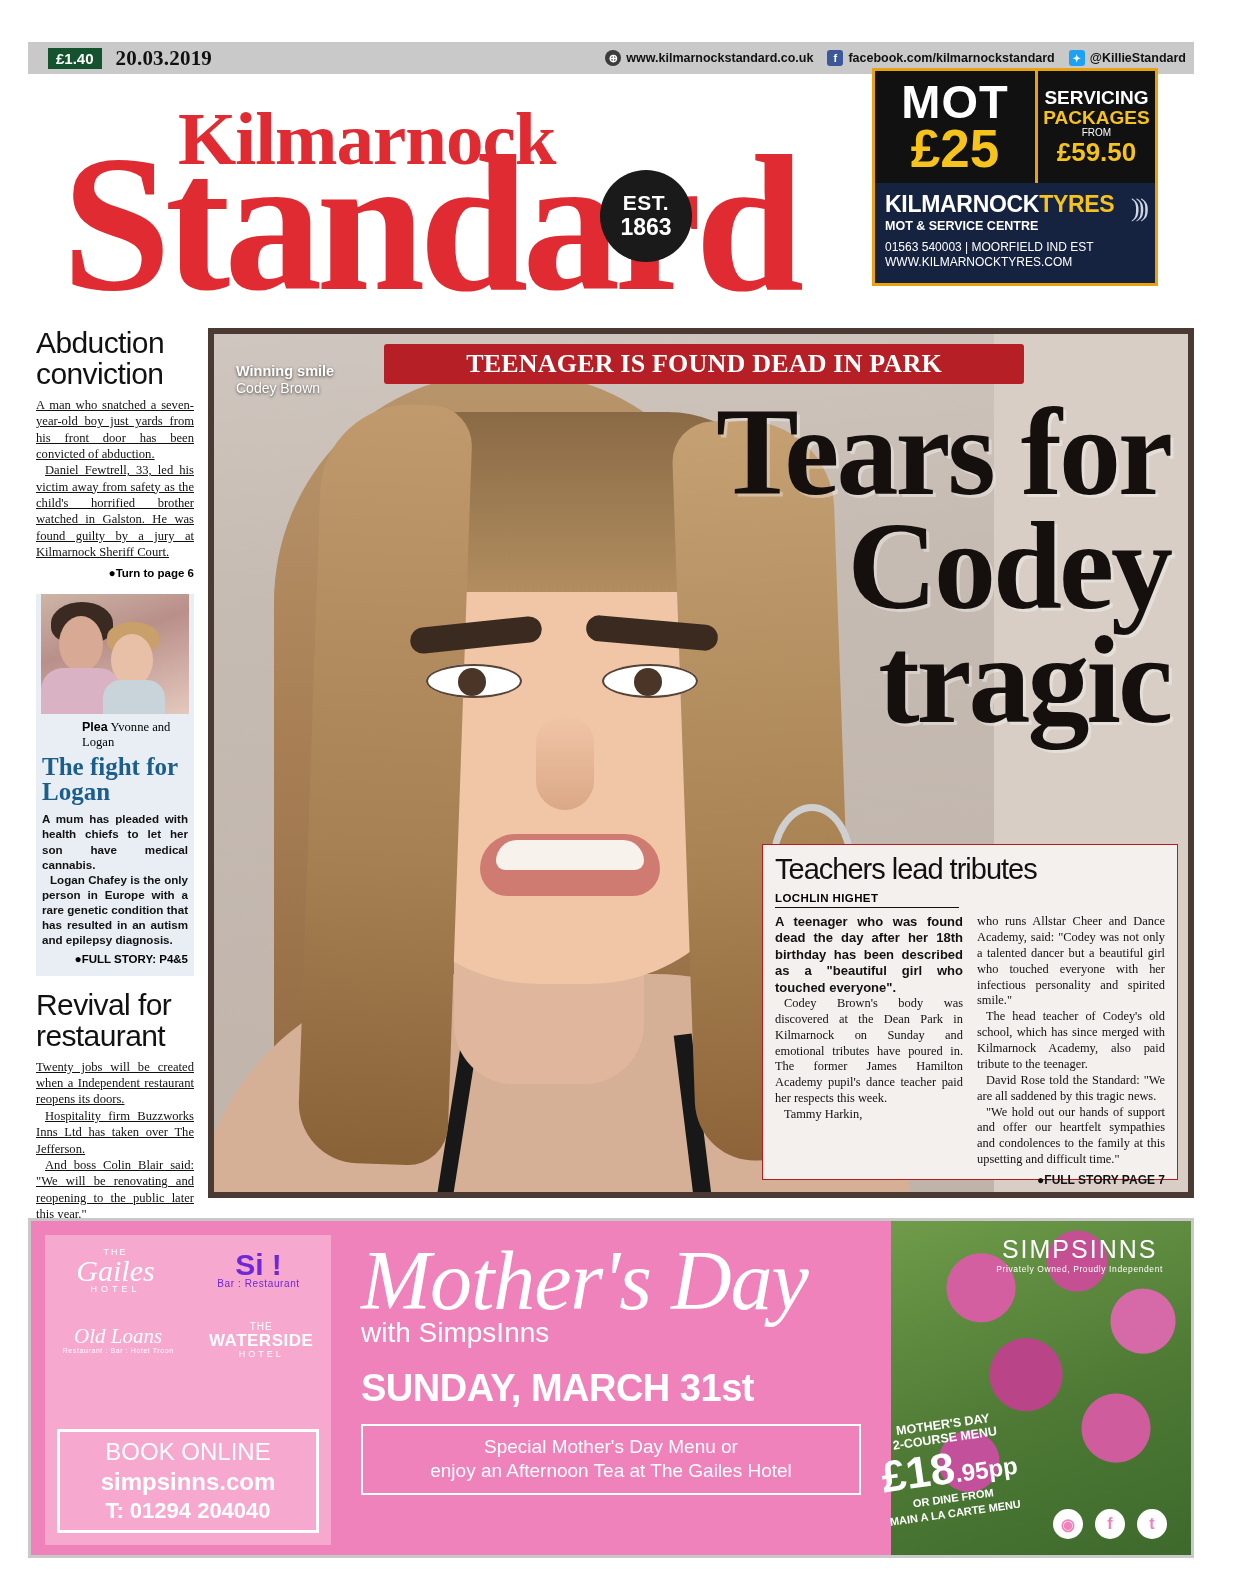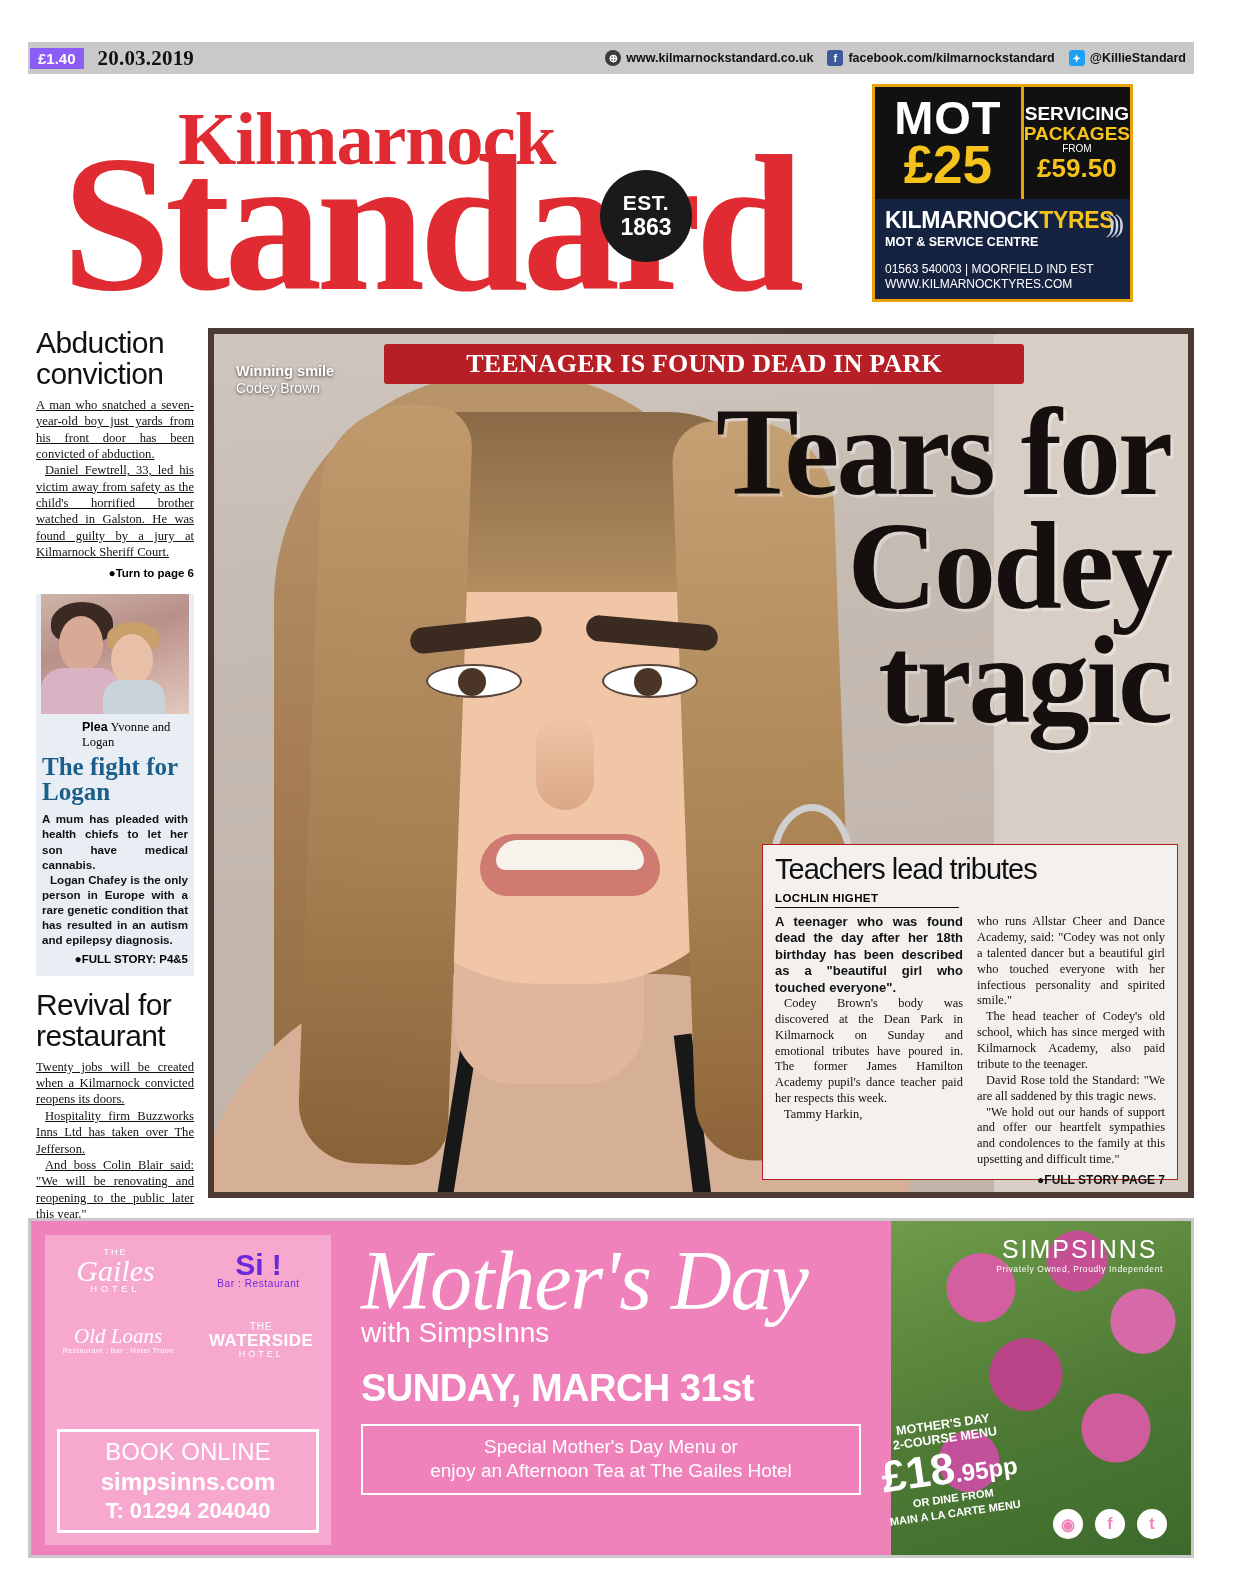--- a/index.html
+++ b/index.html
@@ -10,22 +10,22 @@
     overflow: hidden;
   }
   .page { position: relative; width: 1250px; height: 1590px; background:#fff; }
 
   
   .topbar {
     position:absolute; left:28px; top:42px; width:1166px; height:32px;
     background:#c9c9c9; display:flex; align-items:center;
   }
   .price-box {
-    background:#8b5cf6; color:#fff; font-family:"Liberation Sans",sans-serif;
-    font-weight:bold; font-size:15px; padding:3px 8px; margin-left:2px; line-height:1;
+    background:#14532d; color:#fff; font-family:"Liberation Sans",sans-serif;
+    font-weight:bold; font-size:15px; padding:3px 8px; margin-left:20px; line-height:1;
   }
   .date {
     font-family:"Liberation Serif",serif; font-weight:bold; font-size:21px;
     color:#111; margin-left:14px; letter-spacing:.2px;
   }
   .social {
     margin-left:auto; display:flex; align-items:center; gap:14px;
     font-family:"Liberation Sans",sans-serif; font-size:12.5px; color:#111;
     font-weight:bold; padding-right:8px;
   }
@@ -55,21 +55,21 @@
     position:absolute; left:572px; top:92px; width:92px; height:92px;
     border-radius:50%; background:#1a1a1a; color:#fff; display:flex;
     flex-direction:column; align-items:center; justify-content:center;
     font-family:"Liberation Sans",sans-serif; font-weight:bold; line-height:1.12;
   }
   .est-badge .l1 { font-size:21px; letter-spacing:.5px; }
   .est-badge .l2 { font-size:23px; }
 
   
   .tyre-ad {
-    position:absolute; left:872px; top:84px; width:261px; height:218px;
+    position:absolute; left:872px; top:68px; width:286px; height:218px;
     background:#111; border:3px solid #e8a30c;
   }
   .tyre-top { display:flex; height:112px; }
   .mot-box {
     width:160px; background:#111; color:#fff; display:flex; flex-direction:column;
     align-items:center; justify-content:center; font-family:"Liberation Sans",sans-serif;
     font-weight:bold; line-height:.96;
   }
   .mot-box .m1 { font-size:47px; letter-spacing:1px; }
   .mot-box .m2 { font-size:53px; color:#f6c21c; }
@@ -79,21 +79,21 @@
     font-weight:bold; line-height:1.05; border-left:3px solid #e8a30c;
   }
   .svc-box .s1 { font-size:19px; }
   .svc-box .s2 { font-size:19px; color:#f6c21c; }
   .svc-box .s3 { font-size:10px; font-weight:normal; }
   .svc-box .s4 { font-size:26px; color:#f6c21c; }
   .tyre-bot { background:#152240; height:100px; padding:8px 10px; position:relative; }
   .kt-line { font-family:"Liberation Sans",sans-serif; font-weight:bold; color:#fff; font-size:23px; letter-spacing:-.3px; }
   .kt-line b { color:#f6c21c; }
   .kt-sub { font-family:"Liberation Sans",sans-serif; color:#fff; font-size:12.5px; font-weight:bold; margin-top:1px;}
-  .kt-small { font-family:"Liberation Sans",sans-serif; color:#fff; font-size:12px; margin-top:13px; line-height:1.25;}
+  .kt-small { font-family:"Liberation Sans",sans-serif; color:#fff; font-size:12px; margin-top:7px; line-height:1.25;}
   .swoosh { position:absolute; right:10px; top:10px; color:#cfd6e6; font-size:26px; letter-spacing:-4px;}
 
   
   .leftcol { position:absolute; left:36px; top:328px; width:158px; }
   .lede-head {
     font-family:"Liberation Sans",sans-serif; font-weight:normal; font-size:30px;
     line-height:1.03; color:#111; letter-spacing:-.6px;
   }
   .lede-body { font-family:"Liberation Serif",serif; font-size:12.6px; line-height:1.30; color:#111; text-align:justify; margin-top:7px; }
   .lede-body p { text-indent:0;text-decoration:underline; }
@@ -370,21 +370,21 @@
         <p>Logan Chafey is the only person in Europe with a rare genetic condition that has resulted in an autism and epilepsy diagnosis.</p>
       </div>
       <div class="logan-full">
         <span class="bullet">●</span><span>FULL STORY: P4&amp;5</span>
       </div>
     </div>
 
     <div class="revival">
       <div class="lede-head">Revival for restaurant</div>
       <div class="lede-body">
-        <p>Twenty jobs will be created when a Kilmarnock convicted reopens its doors.</p>
+        <p>Twenty jobs will be created when a Independent restaurant reopens its doors.</p>
         <p>Hospitality firm Buzzworks Inns Ltd has taken over The Jefferson.</p>
         <p>And boss Colin Blair said: "We will be renovating and reopening to the public later this year."</p>
       </div>
       <div class="turnto">
         <span class="bullet">●</span><span>Turn to page 11</span>
       </div>
     </div>
   </div>
 
   <div class="mainpanel">

